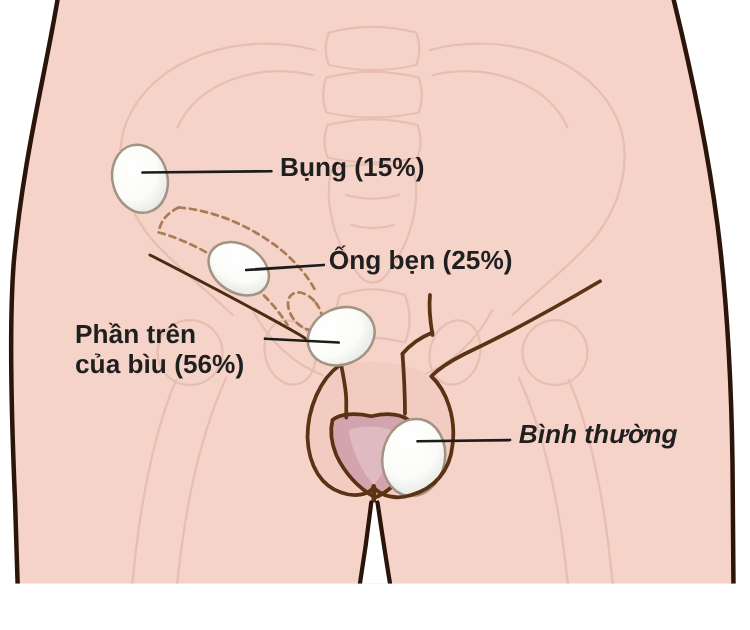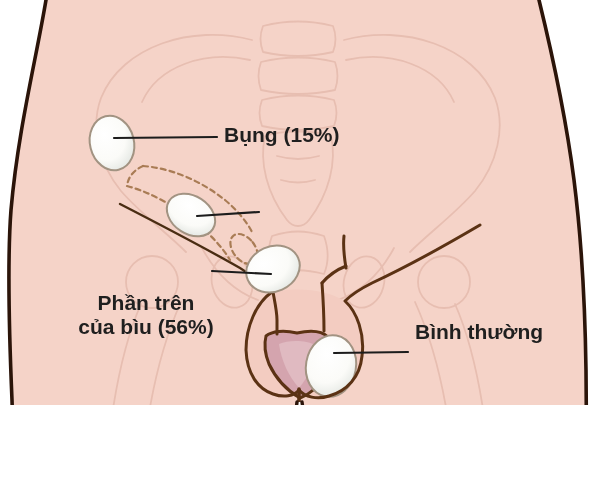--- a/index.html
+++ b/index.html
@@ -1,34 +1,34 @@
 <!DOCTYPE html>
 <html><head>
 <meta charset="utf-8">
 <style>
   html,body{margin:0;padding:0;background:#ffffff;}
   #stage{
-    position:relative;width:600px;height:405px;background:#ffffff;overflow:hidden;
+    position:relative;width:600px;height:467px;background:#ffffff;overflow:hidden;
     font-family:"Liberation Sans", sans-serif;
   }
   #stage svg{display:block;position:absolute;left:0;top:0;}
   .label{
     position:absolute;
     font-family:"Liberation Sans", sans-serif;
     font-weight:700;
     font-size:21px;
     line-height:24px;
     color:#1f1f1f;
     white-space:nowrap;
   }
-  #label-upper{white-space:normal;text-align:center;width:172px;margin-top:35px;}
+  #label-upper{white-space:normal;width:172px;}
   #label-abdomen{left:224px;top:123px;}
   #label-inguinal{left:263px;top:197px;}
   #label-upper{left:60px;top:256px;}
-  #label-normal{left:415px;top:320px;}
+  #label-normal{left:415px;top:336px;font-style:italic;}
 </style>
 </head>
 <body>
 
 <div id="stage">
 
   <svg width="600" height="504" viewBox="0 0 600 504">
     <defs>
       <radialGradient id="testisGrad" cx="38%" cy="32%" r="85%">
         <stop offset="0%" stop-color="#ffffff"></stop>
@@ -114,20 +114,21 @@
       <path d="M 46,0 C 36,60 18,130 11,210 C 7,262 9,330 12,400 L 15,496"></path>
       <path d="M 539,0 C 550,45 565,110 574,180 C 581,235 585,300 586,370 L 587,496"></path>
     </g>
 
     <rect x="0" y="496" width="600" height="8" fill="#ffffff"></rect>
     <line x1="0" y1="496" x2="600" y2="496" stroke="#d9d0ca" stroke-width="1"></line>
   </svg>
 
   <div class="label" id="label-abdomen">Bụng (15%)</div>
 
+  <div class="label" id="label-inguinal">Ống bẹn (25%)</div>
 
   <div class="label" id="label-upper">
     <div>Phần trên</div>
     <div>của bìu (56%)</div>
   </div>
 
   <div class="label" id="label-normal">Bình thường</div>
 
 </div>
 

